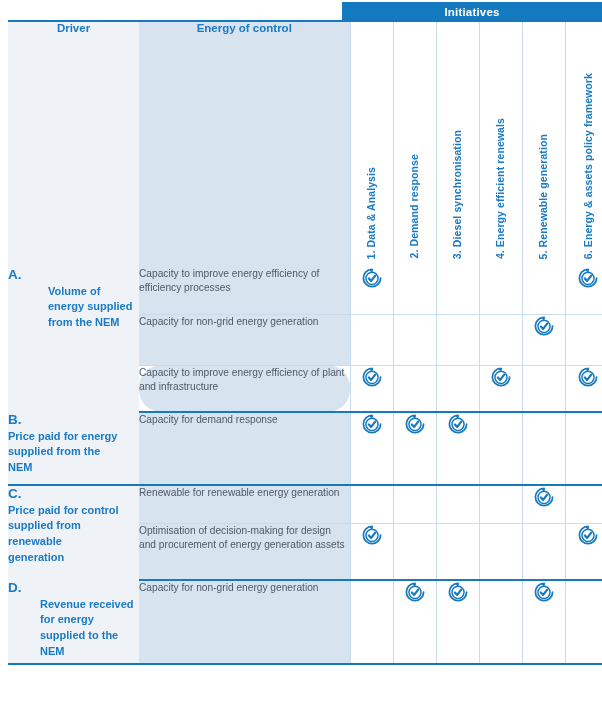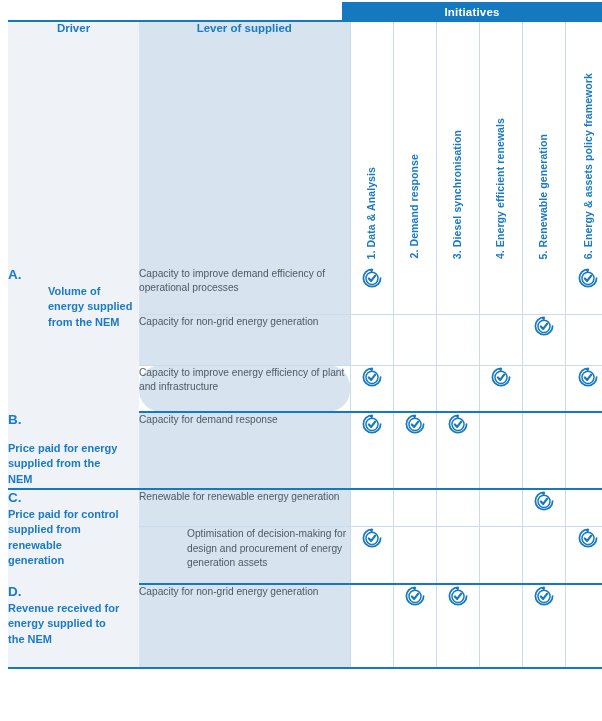--- a/index.html
+++ b/index.html
@@ -178,21 +178,21 @@
       <col style="width:43px">
         <col style="width:43px">
         <col style="width:43px">
       <col style="width:43px">
         <col style="width:43px">
         <col style="width:45px">
     </colgroup>
     <thead id="matrix-head">
         <tr>
           <th class="hdr-driver"><span>Driver</span></th>
-          <th class="hdr-lever"><span>Lever of supplied</span></th>
+          <th class="hdr-lever"><span>Energy of control</span></th>
           <th class="hdr-init">
             <div class="vert-label">
               <span>1. Data &amp; Analysis</span>
             </div>
           </th>
           <th class="hdr-init">
             <div class="vert-label">
               <span>2. Demand response</span>
             </div>
           </th>
@@ -217,21 +217,21 @@
             </div>
           </th>
         </tr>
       </thead>
     <tbody id="matrix-body">
         <tr class="sep-thin">
           <td class="driver-cell" rowspan="3">
             <span class="driver-letter">A.</span>
             <span class="driver-desc" style="max-width: 112px; padding-left: 40px;">Volume of energy supplied from the NEM</span>
           </td>
-          <td class="lever-cell" style="height: 47px;"><span>Capacity to improve demand efficiency of operational processes</span></td>
+          <td class="lever-cell" style="height: 47px;"><span>Capacity to improve energy efficiency of efficiency processes</span></td>
           <td class="init-cell"><span><svg width="22" height="22" viewBox="0 0 24 24" aria-hidden="true">
                 <path d="M12 2.6 A9.4 9.4 0 1 0 21.4 12" fill="none" stroke="#1579c0" stroke-width="1.9" stroke-linecap="round"></path>
                 <path d="M9.0 3.1 L13.4 2.4 L12.0 6.6 Z" fill="#1579c0"></path>
                 <circle cx="12" cy="12.4" r="6.6" fill="none" stroke="#1579c0" stroke-width="1.6"></circle>
                 <path d="M8.6 12.5 L11.1 15.2 L15.5 9.4" fill="none" stroke="#1579c0" stroke-width="2.4" stroke-linecap="round" stroke-linejoin="round"></path>
               </svg></span></td>
           <td class="init-cell"></td>
           <td class="init-cell"></td>
           <td class="init-cell"></td>
           <td class="init-cell"></td>
@@ -276,21 +276,21 @@
           <td class="init-cell"><span><svg width="22" height="22" viewBox="0 0 24 24" aria-hidden="true">
                 <path d="M12 2.6 A9.4 9.4 0 1 0 21.4 12" fill="none" stroke="#1579c0" stroke-width="1.9" stroke-linecap="round"></path>
                 <path d="M9.0 3.1 L13.4 2.4 L12.0 6.6 Z" fill="#1579c0"></path>
                 <circle cx="12" cy="12.4" r="6.6" fill="none" stroke="#1579c0" stroke-width="1.6"></circle>
                 <path d="M8.6 12.5 L11.1 15.2 L15.5 9.4" fill="none" stroke="#1579c0" stroke-width="2.4" stroke-linecap="round" stroke-linejoin="round"></path>
               </svg></span></td>
         </tr>
         <tr class="sep-heavy">
           <td class="driver-cell" rowspan="1" style="border-bottom: 2.5px solid rgb(21, 121, 192);">
             <span class="driver-letter">B.</span>
-            <span class="driver-desc" style="max-width: 112px; margin-top: 12px;">Price paid for energy supplied from the NEM</span>
+            <span class="driver-desc" style="max-width: 112px;">Price paid for energy supplied from the NEM</span>
           </td>
           <td class="lever-cell" style="height: 73px;"><span>Capacity for demand response</span></td>
           <td class="init-cell"><span><svg width="22" height="22" viewBox="0 0 24 24" aria-hidden="true">
                 <path d="M12 2.6 A9.4 9.4 0 1 0 21.4 12" fill="none" stroke="#1579c0" stroke-width="1.9" stroke-linecap="round"></path>
                 <path d="M9.0 3.1 L13.4 2.4 L12.0 6.6 Z" fill="#1579c0"></path>
                 <circle cx="12" cy="12.4" r="6.6" fill="none" stroke="#1579c0" stroke-width="1.6"></circle>
                 <path d="M8.6 12.5 L11.1 15.2 L15.5 9.4" fill="none" stroke="#1579c0" stroke-width="2.4" stroke-linecap="round" stroke-linejoin="round"></path>
               </svg></span></td>
           <td class="init-cell"><span><svg width="22" height="22" viewBox="0 0 24 24" aria-hidden="true">
                 <path d="M12 2.6 A9.4 9.4 0 1 0 21.4 12" fill="none" stroke="#1579c0" stroke-width="1.9" stroke-linecap="round"></path>
@@ -320,42 +320,42 @@
           <td class="init-cell"></td>
           <td class="init-cell"><span><svg width="22" height="22" viewBox="0 0 24 24" aria-hidden="true">
                 <path d="M12 2.6 A9.4 9.4 0 1 0 21.4 12" fill="none" stroke="#1579c0" stroke-width="1.9" stroke-linecap="round"></path>
                 <path d="M9.0 3.1 L13.4 2.4 L12.0 6.6 Z" fill="#1579c0"></path>
                 <circle cx="12" cy="12.4" r="6.6" fill="none" stroke="#1579c0" stroke-width="1.6"></circle>
                 <path d="M8.6 12.5 L11.1 15.2 L15.5 9.4" fill="none" stroke="#1579c0" stroke-width="2.4" stroke-linecap="round" stroke-linejoin="round"></path>
               </svg></span></td>
           <td class="init-cell"></td>
         </tr>
         <tr class="sep-heavy">
-          <td class="lever-cell" style="height: 57px; padding-left: 48px;"><span>Optimisation of decision-making for design and procurement of energy generation assets</span></td>
+          <td class="lever-cell" style="height: 57px;"><span>Optimisation of decision-making for design and procurement of energy generation assets</span></td>
           <td class="init-cell"><span><svg width="22" height="22" viewBox="0 0 24 24" aria-hidden="true">
                 <path d="M12 2.6 A9.4 9.4 0 1 0 21.4 12" fill="none" stroke="#1579c0" stroke-width="1.9" stroke-linecap="round"></path>
                 <path d="M9.0 3.1 L13.4 2.4 L12.0 6.6 Z" fill="#1579c0"></path>
                 <circle cx="12" cy="12.4" r="6.6" fill="none" stroke="#1579c0" stroke-width="1.6"></circle>
                 <path d="M8.6 12.5 L11.1 15.2 L15.5 9.4" fill="none" stroke="#1579c0" stroke-width="2.4" stroke-linecap="round" stroke-linejoin="round"></path>
               </svg></span></td>
           <td class="init-cell"></td>
           <td class="init-cell"></td>
           <td class="init-cell"></td>
           <td class="init-cell"></td>
           <td class="init-cell"><span><svg width="22" height="22" viewBox="0 0 24 24" aria-hidden="true">
                 <path d="M12 2.6 A9.4 9.4 0 1 0 21.4 12" fill="none" stroke="#1579c0" stroke-width="1.9" stroke-linecap="round"></path>
                 <path d="M9.0 3.1 L13.4 2.4 L12.0 6.6 Z" fill="#1579c0"></path>
                 <circle cx="12" cy="12.4" r="6.6" fill="none" stroke="#1579c0" stroke-width="1.6"></circle>
                 <path d="M8.6 12.5 L11.1 15.2 L15.5 9.4" fill="none" stroke="#1579c0" stroke-width="2.4" stroke-linecap="round" stroke-linejoin="round"></path>
               </svg></span></td>
         </tr>
         <tr>
           <td class="driver-cell" rowspan="1">
             <span class="driver-letter">D.</span>
-            <span class="driver-desc" style="max-width: 112px;">Revenue received for energy supplied to the NEM</span>
+            <span class="driver-desc" style="max-width: 112px; padding-left: 32px;">Revenue received for energy supplied to the NEM</span>
           </td>
           <td class="lever-cell" style="height: 84px;"><span>Capacity for non-grid energy generation</span></td>
           <td class="init-cell"></td>
           <td class="init-cell"><span><svg width="22" height="22" viewBox="0 0 24 24" aria-hidden="true">
                 <path d="M12 2.6 A9.4 9.4 0 1 0 21.4 12" fill="none" stroke="#1579c0" stroke-width="1.9" stroke-linecap="round"></path>
                 <path d="M9.0 3.1 L13.4 2.4 L12.0 6.6 Z" fill="#1579c0"></path>
                 <circle cx="12" cy="12.4" r="6.6" fill="none" stroke="#1579c0" stroke-width="1.6"></circle>
                 <path d="M8.6 12.5 L11.1 15.2 L15.5 9.4" fill="none" stroke="#1579c0" stroke-width="2.4" stroke-linecap="round" stroke-linejoin="round"></path>
               </svg></span></td>
           <td class="init-cell"><span><svg width="22" height="22" viewBox="0 0 24 24" aria-hidden="true">

